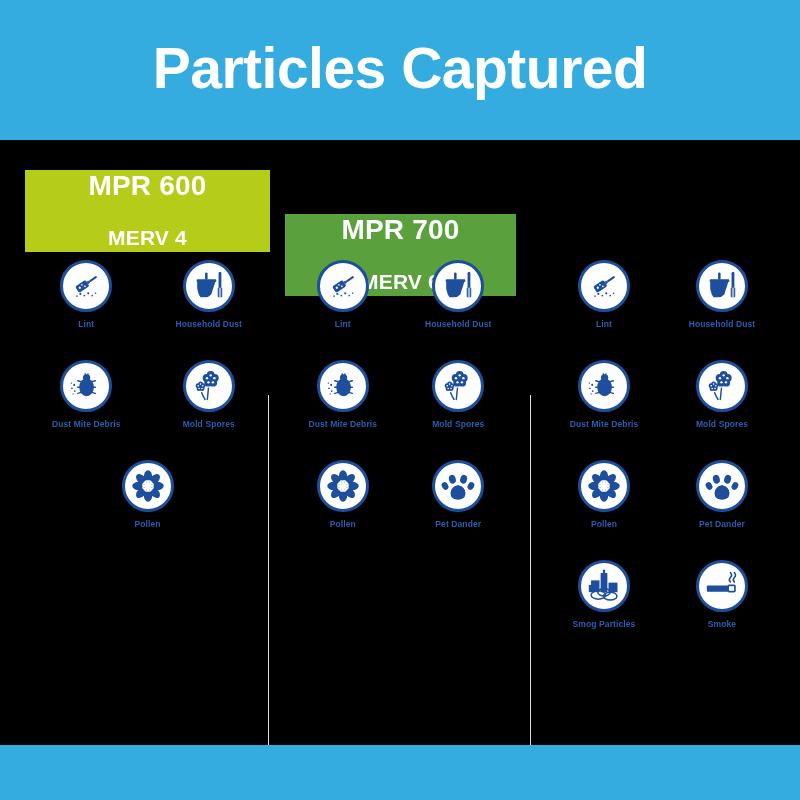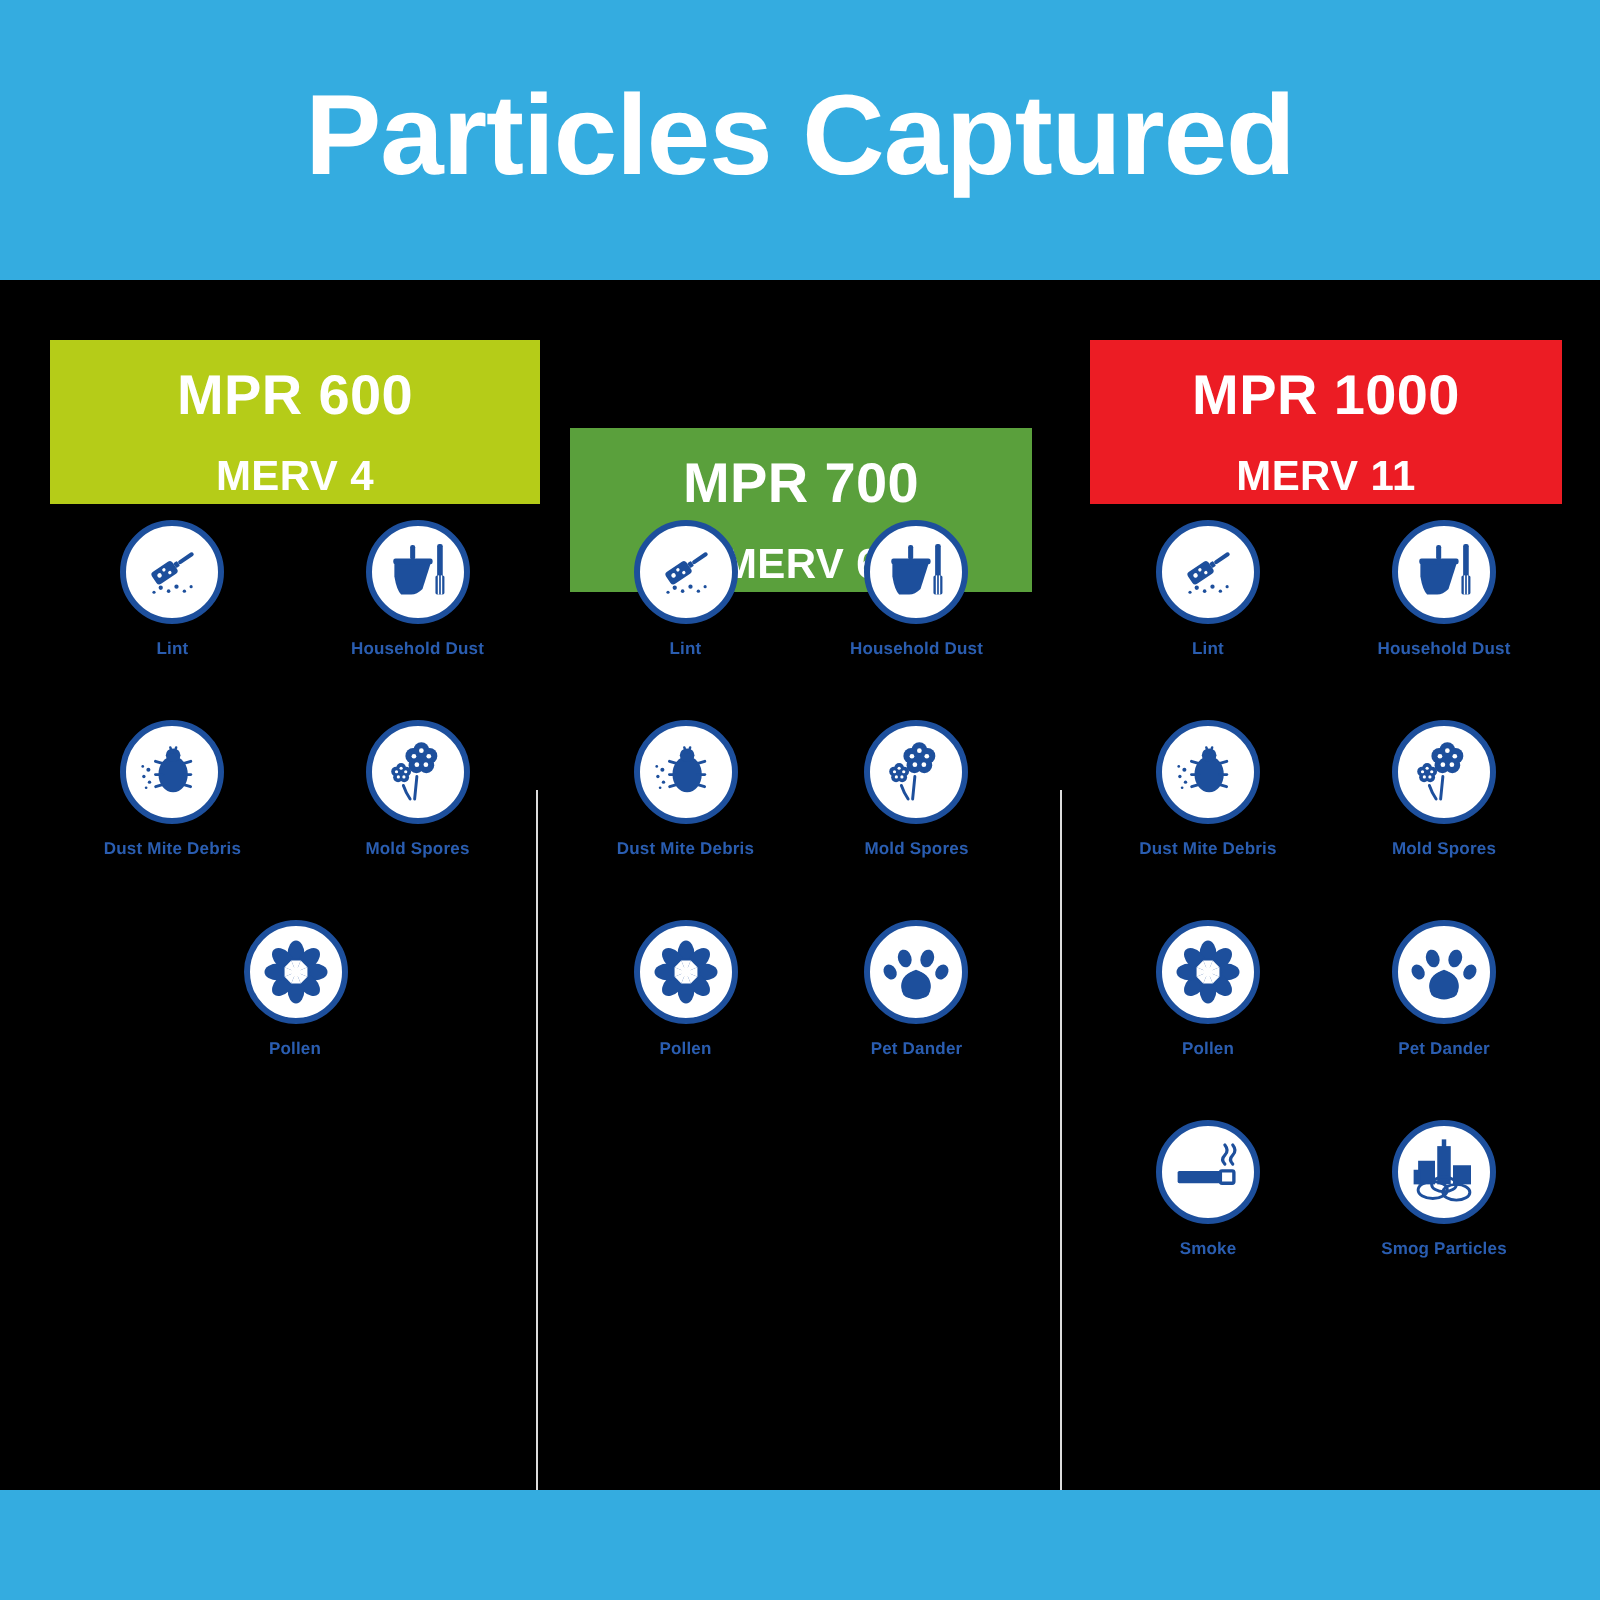--- a/index.html
+++ b/index.html
@@ -73,23 +73,24 @@
 
   .col-header {
     position: absolute;
     top: 30px;
     left: 0;
     right: 0;
     height: 82px;
     display: flex;
     flex-direction: column;
     align-items: center;
-    justify-content: space-between;
+    justify-content: flex-start;
     box-sizing: border-box;
-    padding-top: 14px;
+    padding-top: 2px;
+    gap: 24px;
   }
   .col-header-mpr {
     color: #ffffff;
     font-size: 28px;
     font-weight: bold;
     line-height: 1.02;
     letter-spacing: 0.2px;
   }
   .col-header-merv {
     color: #ffffff;
@@ -427,24 +428,20 @@
                 <ellipse cx="9" cy="32" rx="5.5" ry="7" transform="rotate(-30 9 32)"></ellipse>
                 <ellipse cx="55" cy="32" rx="5.5" ry="7" transform="rotate(30 55 32)"></ellipse>
               </svg>
             </div>
             <div class="icon-label" style="color: rgb(42, 93, 176);">Pet Dander</div>
           </div>
         </div>
     </div>
 
     <div class="column col-3">
-      <div class="col-header" style="background: rgb(236, 28, 36);">
-        <div class="col-header-mpr">MPR 1000</div>
-        <div class="col-header-merv">MERV 11</div>
-      </div>
       <div class="icon-grid">
           <div class="icon-cell">
             <div class="icon-circle">
               <svg width="36" height="36" viewBox="0 0 64 64" fill="#1d4f9c">
                 <g transform="rotate(-34 32 30)">
                   <rect x="14" y="22" width="22" height="13" rx="3"></rect>
                   <rect x="36" y="26" width="4" height="5" rx="1"></rect>
                   <rect x="40" y="26.6" width="16" height="3.6" rx="1.8"></rect>
                   <circle cx="20" cy="28" r="2" fill="#ffffff"></circle>
                   <circle cx="26" cy="26" r="1.5" fill="#ffffff"></circle>
@@ -565,42 +562,42 @@
                 <ellipse cx="42" cy="20" rx="6" ry="8" transform="rotate(16 42 20)"></ellipse>
                 <ellipse cx="9" cy="32" rx="5.5" ry="7" transform="rotate(-30 9 32)"></ellipse>
                 <ellipse cx="55" cy="32" rx="5.5" ry="7" transform="rotate(30 55 32)"></ellipse>
               </svg>
             </div>
             <div class="icon-label" style="color: rgb(42, 93, 176);">Pet Dander</div>
           </div>
           <div class="icon-cell">
             <div class="icon-circle">
               <svg width="36" height="36" viewBox="0 0 64 64" fill="#1d4f9c">
-                <rect x="5" y="31" width="38" height="11" rx="1.5"></rect>
-                <rect x="43" y="31" width="12" height="11" rx="1.5" fill="none" stroke="#1d4f9c" stroke-width="3"></rect>
-                <path d="M47 25 Q43 21 47 17 Q51 13 47 8" stroke="#1d4f9c" stroke-width="2.8" fill="none" stroke-linecap="round"></path>
-                <path d="M54 25 Q50 21 54 17 Q58 13 54 8" stroke="#1d4f9c" stroke-width="2.8" fill="none" stroke-linecap="round"></path>
-              </svg>
-            </div>
-            <div class="icon-label" style="color: rgb(42, 93, 176);">Smoke</div>
-          </div>
-          <div class="icon-cell">
-            <div class="icon-circle">
-              <svg width="36" height="36" viewBox="0 0 64 64" fill="#1d4f9c">
                 <rect x="26" y="9" width="12" height="34"></rect>
                 <rect x="30" y="3" width="4" height="7"></rect>
                 <rect x="9" y="22" width="15" height="21"></rect>
                 <rect x="40" y="26" width="16" height="17"></rect>
                 <rect x="5" y="30" width="6" height="13"></rect>
                 <ellipse cx="22" cy="48" rx="13" ry="7.5" fill="none" stroke="#1d4f9c" stroke-width="2.6"></ellipse>
                 <ellipse cx="43" cy="50" rx="12" ry="7" fill="none" stroke="#1d4f9c" stroke-width="2.6"></ellipse>
                 <ellipse cx="32" cy="43" rx="11" ry="6.5" fill="none" stroke="#1d4f9c" stroke-width="2.6"></ellipse>
               </svg>
             </div>
             <div class="icon-label" style="color: rgb(42, 93, 176);">Smog Particles</div>
           </div>
+          <div class="icon-cell">
+            <div class="icon-circle">
+              <svg width="36" height="36" viewBox="0 0 64 64" fill="#1d4f9c">
+                <rect x="5" y="31" width="38" height="11" rx="1.5"></rect>
+                <rect x="43" y="31" width="12" height="11" rx="1.5" fill="none" stroke="#1d4f9c" stroke-width="3"></rect>
+                <path d="M47 25 Q43 21 47 17 Q51 13 47 8" stroke="#1d4f9c" stroke-width="2.8" fill="none" stroke-linecap="round"></path>
+                <path d="M54 25 Q50 21 54 17 Q58 13 54 8" stroke="#1d4f9c" stroke-width="2.8" fill="none" stroke-linecap="round"></path>
+              </svg>
+            </div>
+            <div class="icon-label" style="color: rgb(42, 93, 176);">Smoke</div>
+          </div>
         </div>
     </div>
   </div>
 
   <div class="bottom-banner"></div>
 
 </div>
 
 </body></html>

